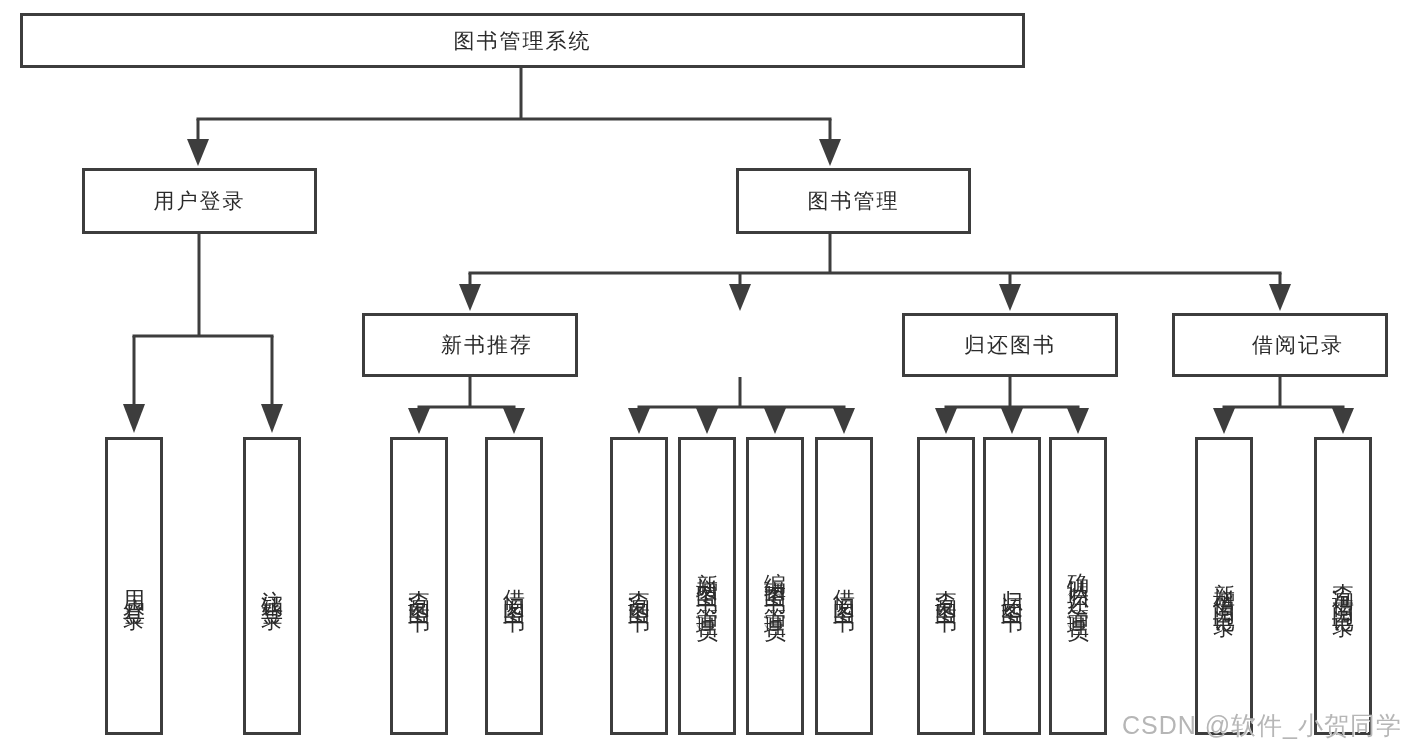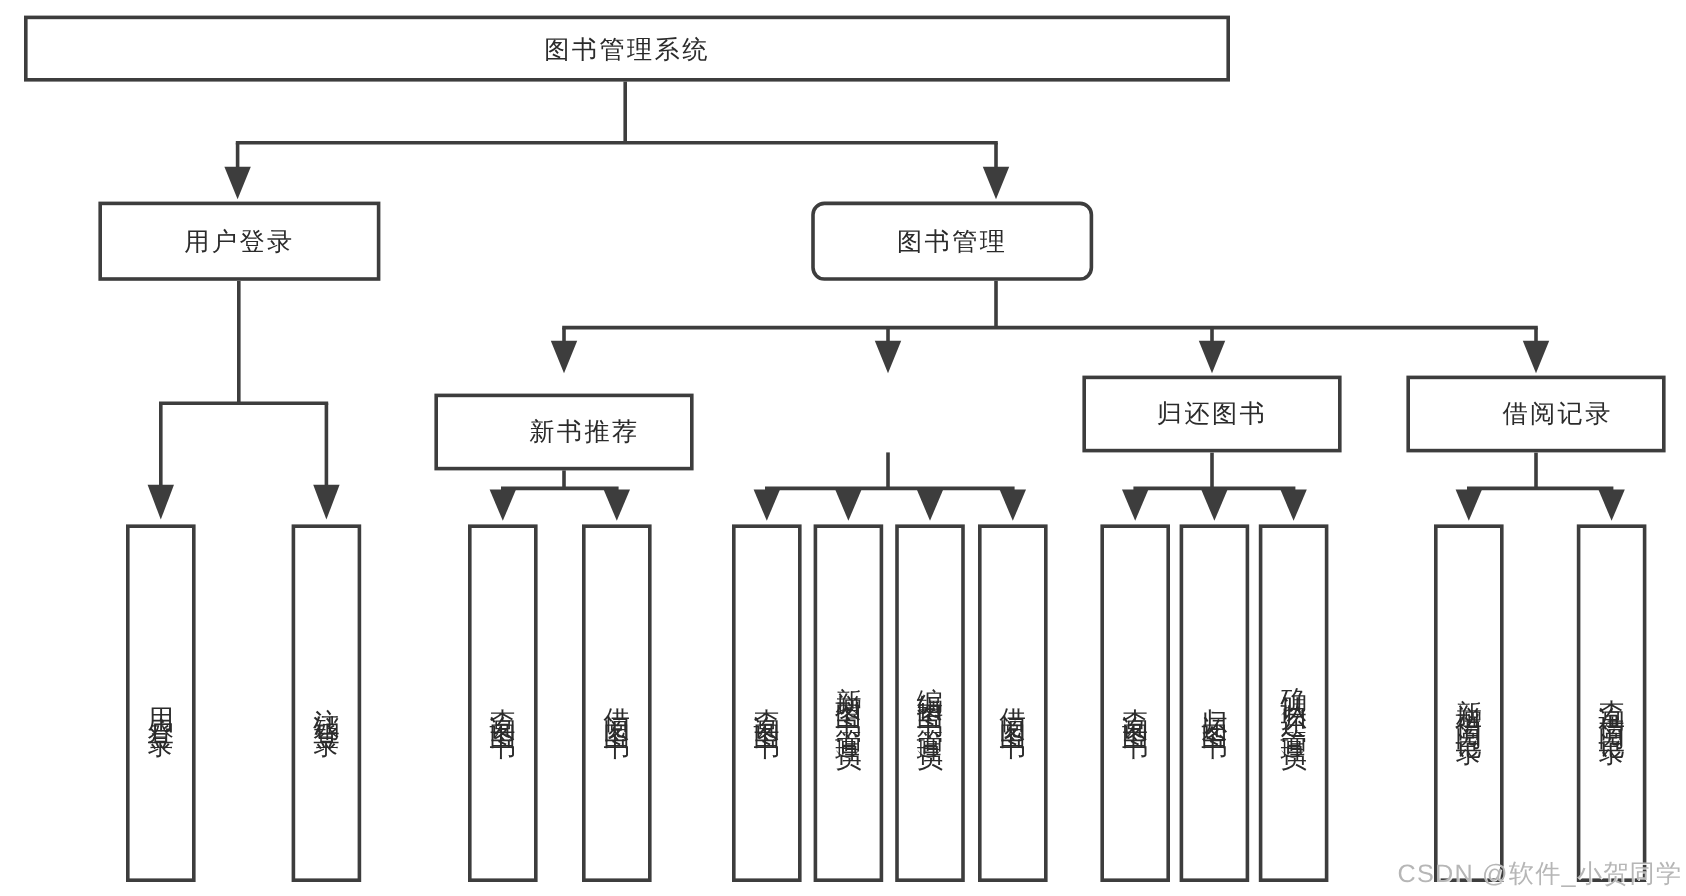--- a/index.html
+++ b/index.html
@@ -22,22 +22,22 @@
     background: #ffffff;
     border: 3px solid #3d3d3d;
     display: flex;
     align-items: center;
     justify-content: center;
     color: #2b2b2b;
   }
   .h-label { font-size: 21px; letter-spacing: 2px; white-space: nowrap; }
   .n-root { left: 20px;  top: 13px;  width: 1005px; height: 55px; }
   .n-l2a  { left: 82px;  top: 168px; width: 235px;  height: 66px; }
-  .n-l2b  { left: 676px; top: 168px; width: 235px;  height: 66px; border-radius: 11px; }
-  .n-l3a  { left: 362px; top: 328px; width: 216px;  height: 64px; padding-left: 34px; }
+  .n-l2b  { left: 736px; top: 168px; width: 235px;  height: 66px; }
+  .n-l3a  { left: 362px; top: 313px; width: 216px;  height: 64px; padding-left: 34px; }
   .n-l3b  { left: 632px; top: 313px; width: 216px;  height: 64px; }
   .n-l3c  { left: 902px; top: 313px; width: 216px;  height: 64px; }
   .n-l3d  { left: 1172px;top: 313px; width: 216px;  height: 64px; padding-left: 36px; }
   .leaf {
     top: 437px;
     width: 58px;
     height: 298px;
     writing-mode: vertical-rl;
     text-orientation: mixed;
     font-size: 22px;
@@ -47,21 +47,21 @@
   .lf-a1 { left: 105px; }  .lf-a2 { left: 243px; }
   .lf-b1 { left: 390px; }  .lf-b2 { left: 485px; }
   .lf-c1 { left: 610px; }  .lf-c2 { left: 678px; }
   .lf-c3 { left: 746px; }  .lf-c4 { left: 815px; }
   .lf-d1 { left: 917px; }  .lf-d2 { left: 983px; }  .lf-d3 { left: 1049px; }
   .lf-e1 { left: 1195px; } .lf-e2 { left: 1314px; }
   .watermark {
     position: absolute;
     right: 3px;
     bottom: 5px;
-    font-size: 21px;
+    font-size: 25px;
     color: #b6b6b6;
     letter-spacing: 1px;
     text-shadow: 1px 1px 0 rgba(255,255,255,0.85);
     z-index: 10;
     white-space: nowrap;
   }
 </style>
 </head>
 <body>
 

